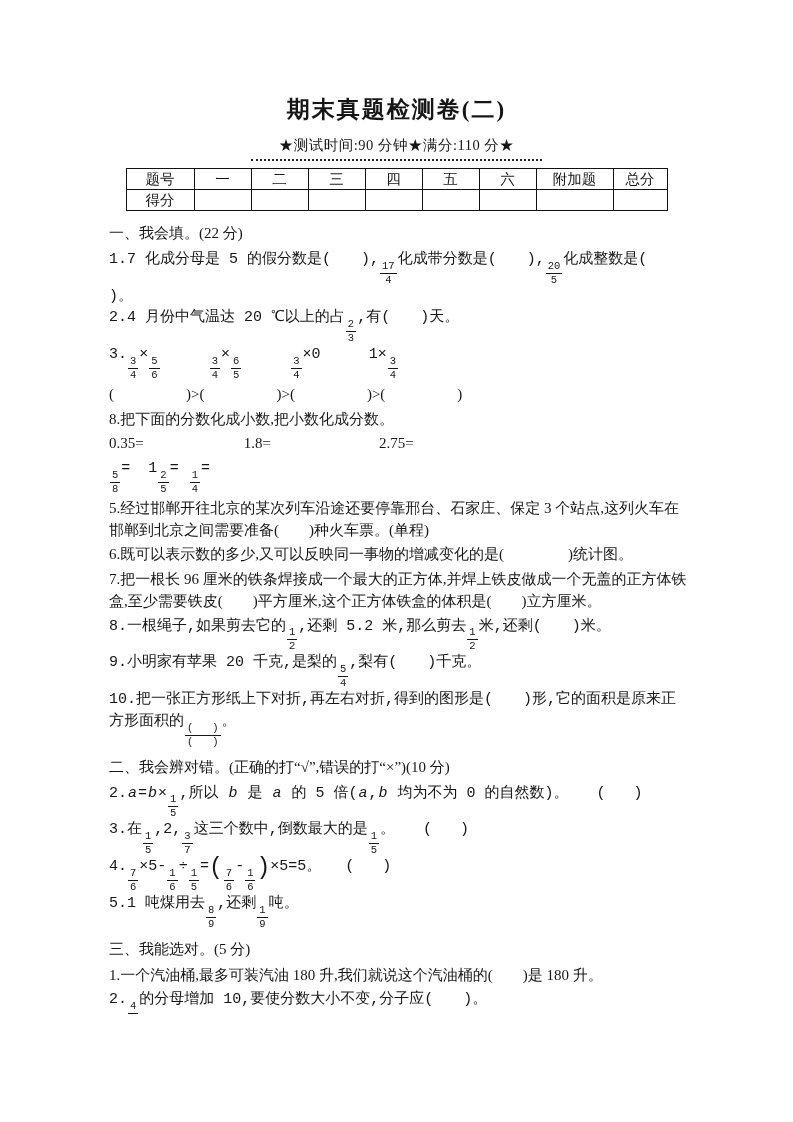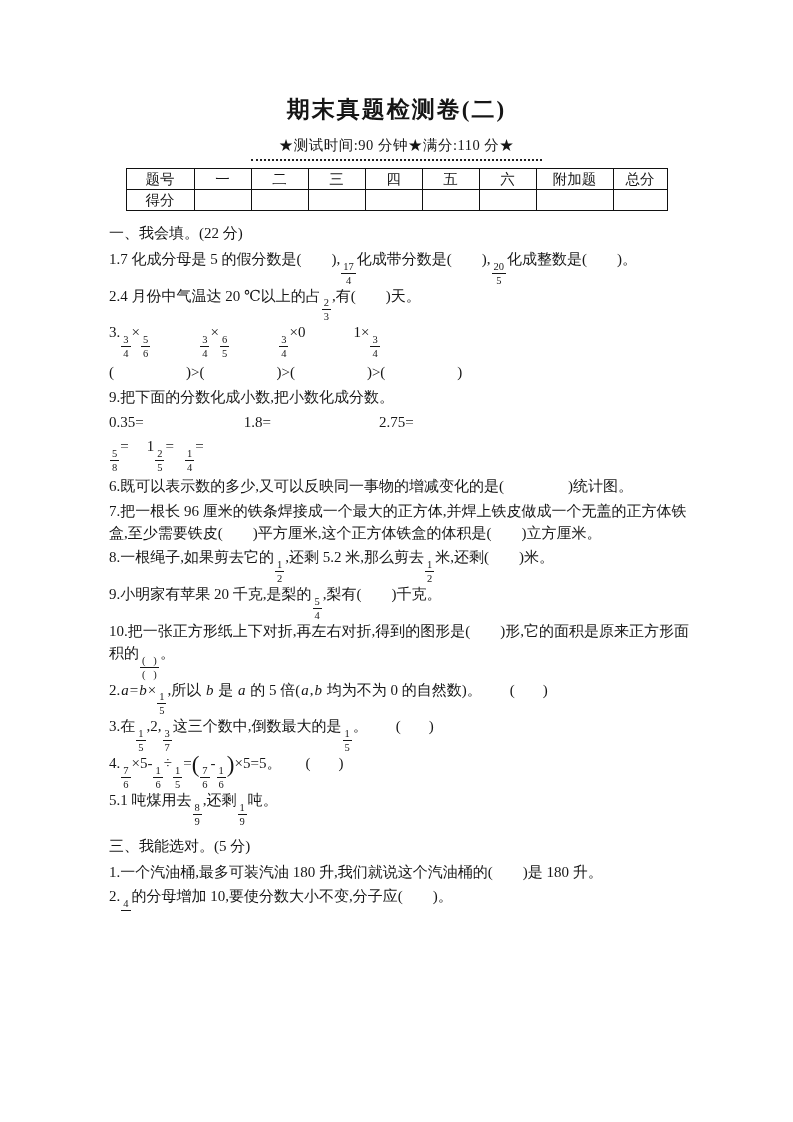--- a/index.html
+++ b/index.html
@@ -10,21 +10,21 @@
   .title { padding-top:94px; text-align:center; font-size:23px; font-weight:bold; letter-spacing:2px; }
   .subtitle-row { text-align:center; margin-top:11px; }
   .subtitle { display:inline-block; font-size:14.5px; font-weight:normal; padding:0 28px 4px 28px; border-bottom:2px dotted #222; letter-spacing:0.5px; }
 
   table.score-table { border-collapse:collapse; margin:7px auto 12px auto; table-layout:fixed; width:541px; }
   table.score-table td { border:1.4px solid #111; height:21px; text-align:center; font-size:14.5px; padding:0; }
 
   .content { margin:6px 104px 0 109px; font-size:15px; line-height:1.45; }
   .sec-heading { margin:9px 0 4px 0; white-space:pre-wrap; }
   .line { white-space:pre-wrap; margin:3px 0; }
-  .line.has-frac { margin:0 0; }
+  .line.has-frac { margin:0 0;font-family:Liberation Mono, monospace; }
 
   .spacer { display:inline-block; height:1px; }
   .frac { display:inline-flex; flex-direction:column; align-items:center; vertical-align:-0.55em; line-height:1.05; font-size:10.5px; margin:0 1px; }
   .frac .num { padding:0 2px 1px 2px; border-bottom:1px solid #161616; white-space:pre; text-align:right; }
   .frac .den { padding-top:1px; white-space:pre; text-align:center; }
   .var { font-style:italic; padding:0 1px; }
   .bigp { font-size:23px; line-height:0; vertical-align:-4px; }
 </style>
 </head>
 <body>
@@ -75,30 +75,32 @@
     </tbody>
   </table>
 
   <div class="content">
       <div class="section">
         <div class="sec-heading">一、我会填。(22 分)</div>
         <div class="line has-frac"><span class="txt">1.7 化成分母是 5 的假分数是(</span><span class="spacer" style="width: 30px;"></span><span class="txt">),</span><span class="frac"><span class="num">17</span><span class="den">4</span></span><span class="txt">化成带分数是(</span><span class="spacer" style="width: 30px;"></span><span class="txt">),</span><span class="frac"><span class="num">20</span><span class="den">5</span></span><span class="txt">化成整数是(</span><span class="spacer" style="width: 30px;"></span><span class="txt">)。</span></div>
         <div class="line has-frac"><span class="txt">2.4 月份中气温达 20 ℃以上的占</span><span class="frac"><span class="num">2</span><span class="den">3</span></span><span class="txt">,有(</span><span class="spacer" style="width: 30px;"></span><span class="txt">)天。</span></div>
         <div class="line has-frac"><span class="txt">3.</span><span class="frac"><span class="num">3</span><span class="den">4</span></span><span class="txt">×</span><span class="frac"><span class="num">5</span><span class="den">6</span></span><span class="spacer" style="width: 48px;"></span><span class="frac"><span class="num">3</span><span class="den">4</span></span><span class="txt">×</span><span class="frac"><span class="num">6</span><span class="den">5</span></span><span class="spacer" style="width: 48px;"></span><span class="frac"><span class="num">3</span><span class="den">4</span></span><span class="txt">×0</span><span class="spacer" style="width: 48px;"></span><span class="txt">1×</span><span class="frac"><span class="num">3</span><span class="den">4</span></span></div>
         <div class="line"><span class="txt">(</span><span class="spacer" style="width: 72px;"></span><span class="txt">)&gt;(</span><span class="spacer" style="width: 72px;"></span><span class="txt">)&gt;(</span><span class="spacer" style="width: 72px;"></span><span class="txt">)&gt;(</span><span class="spacer" style="width: 72px;"></span><span class="txt">)</span></div>
-        <div class="line"><span class="txt">9.把下面的分数化成小数,把小数化成分数。</span></div>
+        <div class="line"><span class="txt">8.把下面的分数化成小数,把小数化成分数。</span></div>
         <div class="line"><span class="txt">0.35=</span><span class="spacer" style="width: 100px;"></span><span class="txt">1.8=</span><span class="spacer" style="width: 108px;"></span><span class="txt">2.75=</span></div>
         <div class="line has-frac"><span class="frac"><span class="num">5</span><span class="den">8</span></span><span class="txt">=</span><span class="spacer" style="width: 18px;"></span><span class="txt">1</span><span class="frac"><span class="num">2</span><span class="den">5</span></span><span class="txt">=</span><span class="spacer" style="width: 10px;"></span><span class="frac"><span class="num">1</span><span class="den">4</span></span><span class="txt">=</span></div>
+        <div class="line"><span class="txt">5.经过邯郸开往北京的某次列车沿途还要停靠邢台、石家庄、保定 3 个站点,这列火车在邯郸到北京之间需要准备(</span><span class="spacer" style="width: 30px;"></span><span class="txt">)种火车票。(单程)</span></div>
         <div class="line"><span class="txt">6.既可以表示数的多少,又可以反映同一事物的增减变化的是(</span><span class="spacer" style="width: 64px;"></span><span class="txt">)统计图。</span></div>
         <div class="line"><span class="txt">7.把一根长 96 厘米的铁条焊接成一个最大的正方体,并焊上铁皮做成一个无盖的正方体铁盒,至少需要铁皮(</span><span class="spacer" style="width: 30px;"></span><span class="txt">)平方厘米,这个正方体铁盒的体积是(</span><span class="spacer" style="width: 30px;"></span><span class="txt">)立方厘米。</span></div>
         <div class="line has-frac"><span class="txt">8.一根绳子,如果剪去它的</span><span class="frac"><span class="num">1</span><span class="den">2</span></span><span class="txt">,还剩 5.2 米,那么剪去</span><span class="frac"><span class="num">1</span><span class="den">2</span></span><span class="txt">米,还剩(</span><span class="spacer" style="width: 30px;"></span><span class="txt">)米。</span></div>
         <div class="line has-frac"><span class="txt">9.小明家有苹果 20 千克,是梨的</span><span class="frac"><span class="num">5</span><span class="den">4</span></span><span class="txt">,梨有(</span><span class="spacer" style="width: 30px;"></span><span class="txt">)千克。</span></div>
         <div class="line has-frac"><span class="txt">10.把一张正方形纸上下对折,再左右对折,得到的图形是(</span><span class="spacer" style="width: 30px;"></span><span class="txt">)形,它的面积是原来正方形面积的</span><span class="frac"><span class="num">(   )</span><span class="den">(   )</span></span><span class="txt">。</span></div>
       </div>
       <div class="section">
+        <div class="sec-heading">二、我会辨对错。(正确的打“√”,错误的打“×”)(10 分)</div>
         <div class="line has-frac"><span class="txt">2.</span><span class="var">a</span><span class="txt">=</span><span class="var">b</span><span class="txt">×</span><span class="frac"><span class="num">1</span><span class="den">5</span></span><span class="txt">,所以 </span><span class="var">b</span><span class="txt"> 是 </span><span class="var">a</span><span class="txt"> 的 5 倍(</span><span class="var">a</span><span class="txt">,</span><span class="var">b</span><span class="txt"> 均为不为 0 的自然数)。</span><span class="spacer" style="width: 28px;"></span><span class="txt">(</span><span class="spacer" style="width: 28px;"></span><span class="txt">)</span></div>
         <div class="line has-frac"><span class="txt">3.在</span><span class="frac"><span class="num">1</span><span class="den">5</span></span><span class="txt">,2,</span><span class="frac"><span class="num">3</span><span class="den">7</span></span><span class="txt">这三个数中,倒数最大的是</span><span class="frac"><span class="num">1</span><span class="den">5</span></span><span class="txt">。</span><span class="spacer" style="width: 28px;"></span><span class="txt">(</span><span class="spacer" style="width: 28px;"></span><span class="txt">)</span></div>
         <div class="line has-frac"><span class="txt">4.</span><span class="frac"><span class="num">7</span><span class="den">6</span></span><span class="txt">×5-</span><span class="frac"><span class="num">1</span><span class="den">6</span></span><span class="txt">÷</span><span class="frac"><span class="num">1</span><span class="den">5</span></span><span class="txt">=</span><span class="bigp">(</span><span class="frac"><span class="num">7</span><span class="den">6</span></span><span class="txt">-</span><span class="frac"><span class="num">1</span><span class="den">6</span></span><span class="bigp">)</span><span class="txt">×5=5。</span><span class="spacer" style="width: 24px;"></span><span class="txt">(</span><span class="spacer" style="width: 28px;"></span><span class="txt">)</span></div>
         <div class="line has-frac"><span class="txt">5.1 吨煤用去</span><span class="frac"><span class="num">8</span><span class="den">9</span></span><span class="txt">,还剩</span><span class="frac"><span class="num">1</span><span class="den">9</span></span><span class="txt">吨。</span></div>
       </div>
       <div class="section">
         <div class="sec-heading">三、我能选对。(5 分)</div>
         <div class="line"><span class="txt">1.一个汽油桶,最多可装汽油 180 升,我们就说这个汽油桶的(</span><span class="spacer" style="width: 30px;"></span><span class="txt">)是 180 升。</span></div>
         <div class="line has-frac"><span class="txt">2.</span><span class="frac"><span class="num">4</span></span><span class="txt">的分母增加 10,要使分数大小不变,分子应(</span><span class="spacer" style="width: 30px;"></span><span class="txt">)。</span></div>
       </div>

